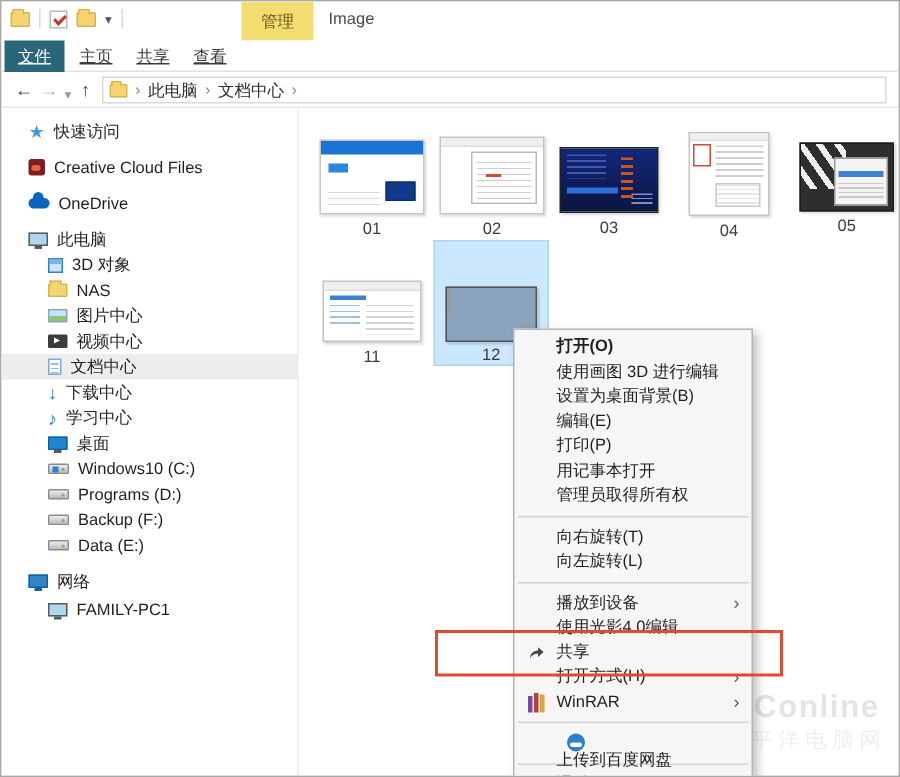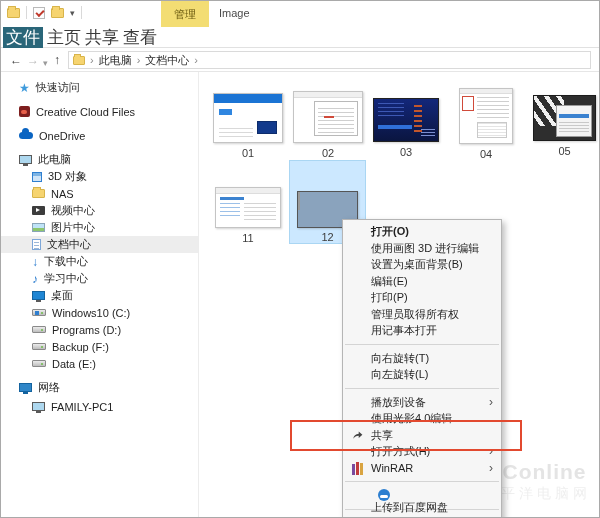--- a/index.html
+++ b/index.html
@@ -17,21 +17,21 @@
   .qat-folder::before{content:"";position:absolute;left:0;top:-3px;width:6px;height:3px;background:#f6d470;border:1px solid #d8b44a;border-bottom:none;border-radius:1px 1px 0 0;}
   .qat-sep{width:1px;height:13px;background:#d9d9d9;}
   .qat-props{width:12px;height:12px;background:#fdfdfd;border:1px solid #b9b9b9;position:relative;}
   .qat-props::after{content:"";position:absolute;left:2px;top:2px;width:6px;height:3px;border-left:2px solid #c0392b;border-bottom:2px solid #c0392b;transform:rotate(-45deg);}
   .qat-caret{font-size:9px;color:#555;line-height:10px;}
   .manage-tab{position:absolute;left:160px;top:0;width:48px;height:26px;background:var(--manage-bg);color:#6b5b10;font-size:11px;display:flex;align-items:center;justify-content:center;}
   .win-title{position:absolute;left:218px;top:6px;font-size:11px;color:#4a4a4a;}
 
   
   .tabs{position:absolute;left:0;top:26px;width:100%;height:21px;background:#fff;border-bottom:1px solid #e1e1e1;}
-  .tab{position:absolute;top:0;height:21px;font-size:17px;color:#3b3b3b;display:flex;align-items:center;justify-content:center;}
+  .tab{position:absolute;top:0;height:21px;font-size:11px;color:#3b3b3b;display:flex;align-items:center;justify-content:center;text-decoration:underline;}
   .tab-file{left:2px;width:40px;background:var(--file-tab);color:#fff;}
   .tab-home{left:44px;width:38px;}
   .tab-share{left:82px;width:38px;}
   .tab-view{left:120px;width:38px;}
   .tab-pictools{left:153px;width:62px;background:var(--pictools-bg);}
 
   
   .addr{position:absolute;left:0;top:47px;width:100%;height:24px;background:#fff;border-bottom:1px solid #e6e6e6;}
   .nav{position:absolute;top:4px;font-size:12px;line-height:16px;}
   .nav.back{left:9px;color:#3b3b3b;}
@@ -208,26 +208,26 @@
       </div>
     <div class="sb lvl1">
         <span class="ic ic-cube"></span>
         <span>3D 对象</span>
       </div>
     <div class="sb lvl1">
         <span class="ic ic-folder"></span>
         <span>NAS</span>
       </div>
     <div class="sb lvl1">
+        <span class="ic ic-pic"></span>
+        <span>图片中心</span>
+      </div>
+    <div class="sb lvl1">
         <span class="ic ic-video"></span>
         <span>视频中心</span>
-      </div>
-    <div class="sb lvl1">
-        <span class="ic ic-pic"></span>
-        <span>图片中心</span>
       </div>
     <div class="sb lvl1 selected">
         <span class="ic ic-doc"></span>
         <span>文档中心</span>
       </div>
     <div class="sb lvl1">
         <span class="ic g-down">↓</span>
         <span>下载中心</span>
       </div>
     <div class="sb lvl1">
@@ -324,22 +324,22 @@
       <div class="tlabel">12</div>
     </div>
   </div>
 
   <div class="menu">
     <div class="mi bold"><span>打开(O)</span></div>
     <div class="mi"><span>使用画图 3D 进行编辑</span></div>
     <div class="mi"><span>设置为桌面背景(B)</span></div>
     <div class="mi"><span>编辑(E)</span></div>
     <div class="mi"><span>打印(P)</span></div>
+    <div class="mi"><span>用记事本打开</span></div>
     <div class="mi"><span>管理员取得所有权</span></div>
-    <div class="mi"><span>用记事本打开</span></div>
     <div class="msep"></div>
     <div class="mi"><span>向右旋转(T)</span></div>
     <div class="mi"><span>向左旋转(L)</span></div>
     <div class="msep"></div>
     <div class="mi"><span>播放到设备</span><span class="mi-arrow">›</span></div>
     <div class="mi"><span>使用光影4.0编辑</span></div>
     <div class="mi">
       <span class="mi-ico">
         <svg class="share-svg" viewBox="0 0 16 16">
             <path fill="#444" d="M9.5 3 L14 7 L9.5 11 L9.5 8.3 C6.4 8.3 4.3 9.6 2.8 12 C3.2 8.2 5.7 5.9 9.5 5.7 Z"></path>

